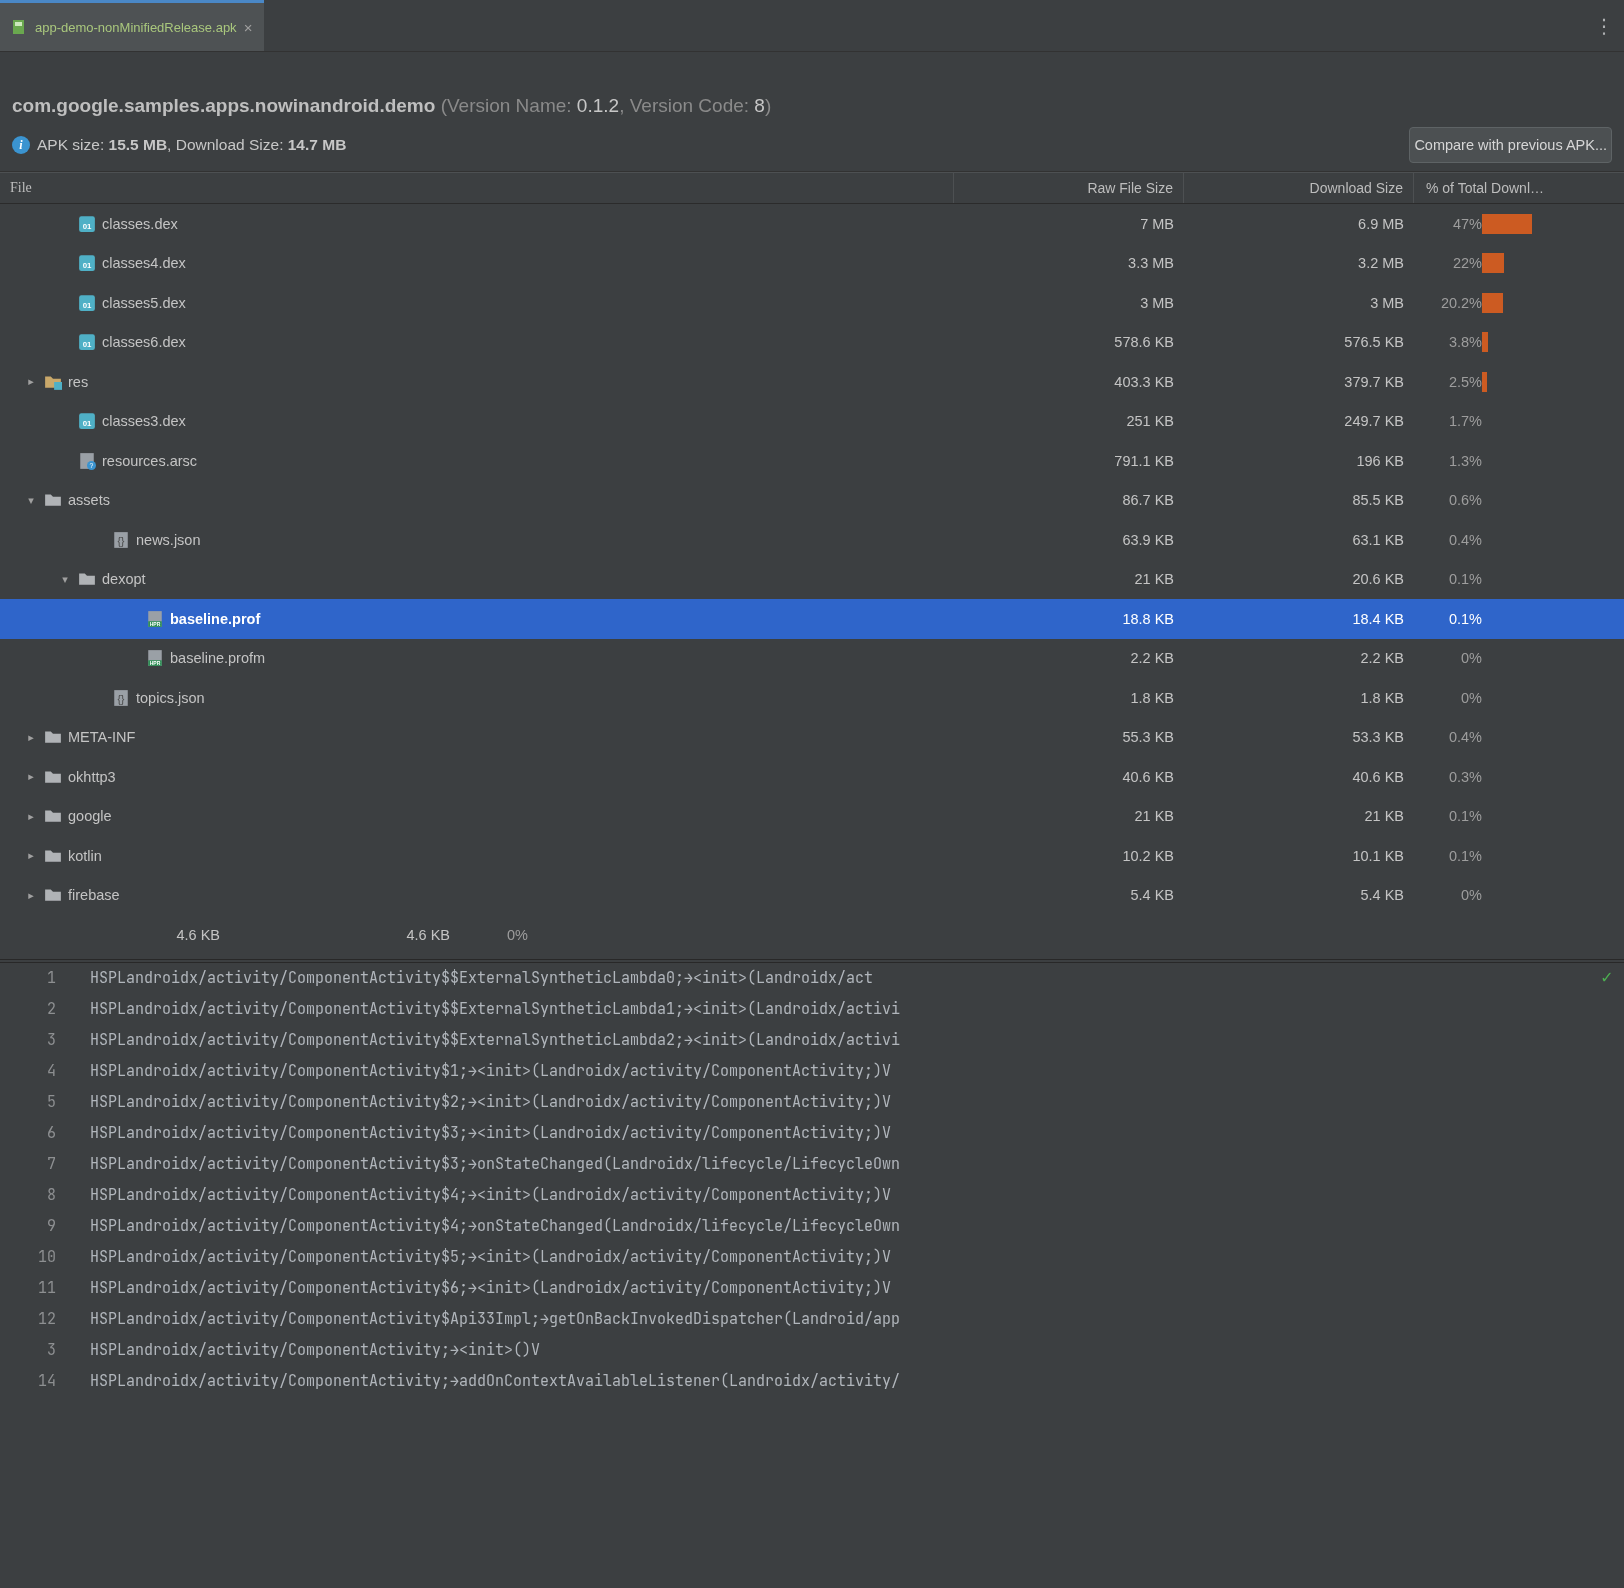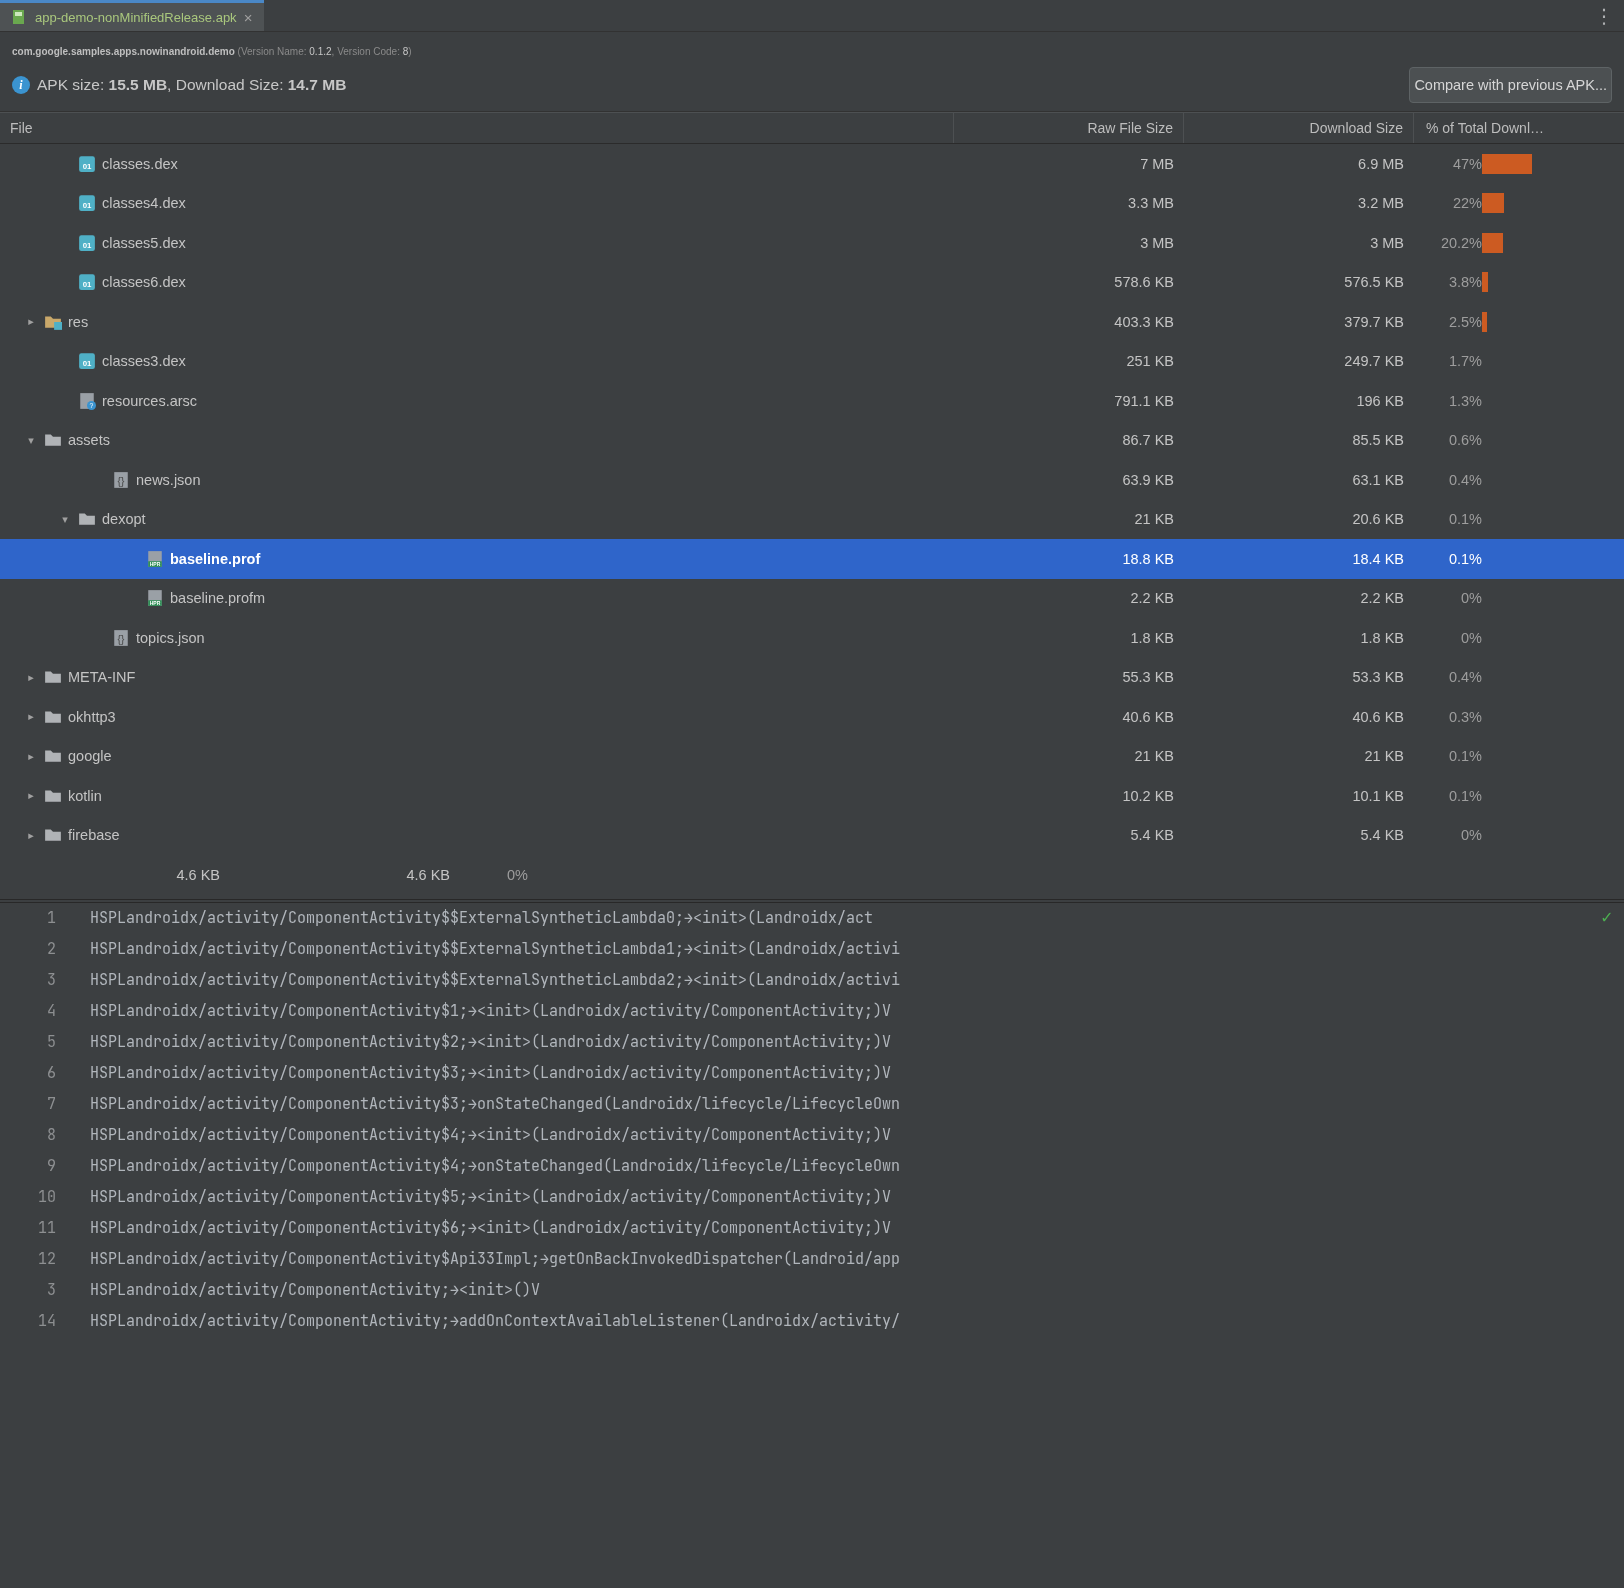--- a/index.html
+++ b/index.html
@@ -7,21 +7,21 @@
     font-family: -apple-system, BlinkMacSystemFont, "Segoe UI", sans-serif;
     background: #3c3f41;
     color: #bbbbbb;
     font-size: 13px;
     width: 1624px;
     height: 1588px;
     overflow: hidden;
   }
   
   .tab-bar {
-    height: 32px;
+    height: 52px;
     background: #3c3f41;
     border-bottom: 1px solid #323232;
     display: flex;
     align-items: center;
     justify-content: space-between;
     padding-right: 10px;
   }
   .tab {
     display: flex;
     align-items: center;
@@ -39,23 +39,24 @@
   }
   .tab-close { color: #a0a0a0; font-size: 15px; cursor: pointer; }
   .kebab { color: #aeb0b2; font-size: 20px; cursor: pointer; letter-spacing: 0; line-height: 1; }
   
   .info-panel {
     background: #3c3f41;
     padding: 8px 12px;
     border-bottom: 1px solid #323232;
   }
   .pkg-line {
-    font-size: 10px;
+    font-size: 19px;
     color: #bfbfbf;
     padding: 6px 0 10px 0;
+    margin-top: 29px;
   }
   .muted { color: #8a8a8a; }
   .size-row {
     display: flex;
     align-items: center;
     justify-content: space-between;
     gap: 8px;
   }
   .size-row .left {
     display: flex;
@@ -95,21 +96,21 @@
     align-items: stretch;
     font-size: 14px;
     color: #bdbdbd;
   }
   .th {
     display: flex;
     align-items: center;
     padding: 0 10px;
     border-right: 1px solid #4d5052;
   }
-  .th.file { flex: 1 1 auto; }
+  .th.file { flex: 1 1 auto; font-family: Liberation Serif, serif; }
   .th.raw  { width: 230px; justify-content: flex-end; }
   .th.dl   { width: 230px; justify-content: flex-end; }
   .th.pct  { width: 210px; padding-left: 12px; border-right: none; overflow: hidden; white-space: nowrap; text-overflow: ellipsis; }
   
   .tree {
     height: 755px;
     overflow: hidden;
     background: #3c3f41;
   }
   .row {

